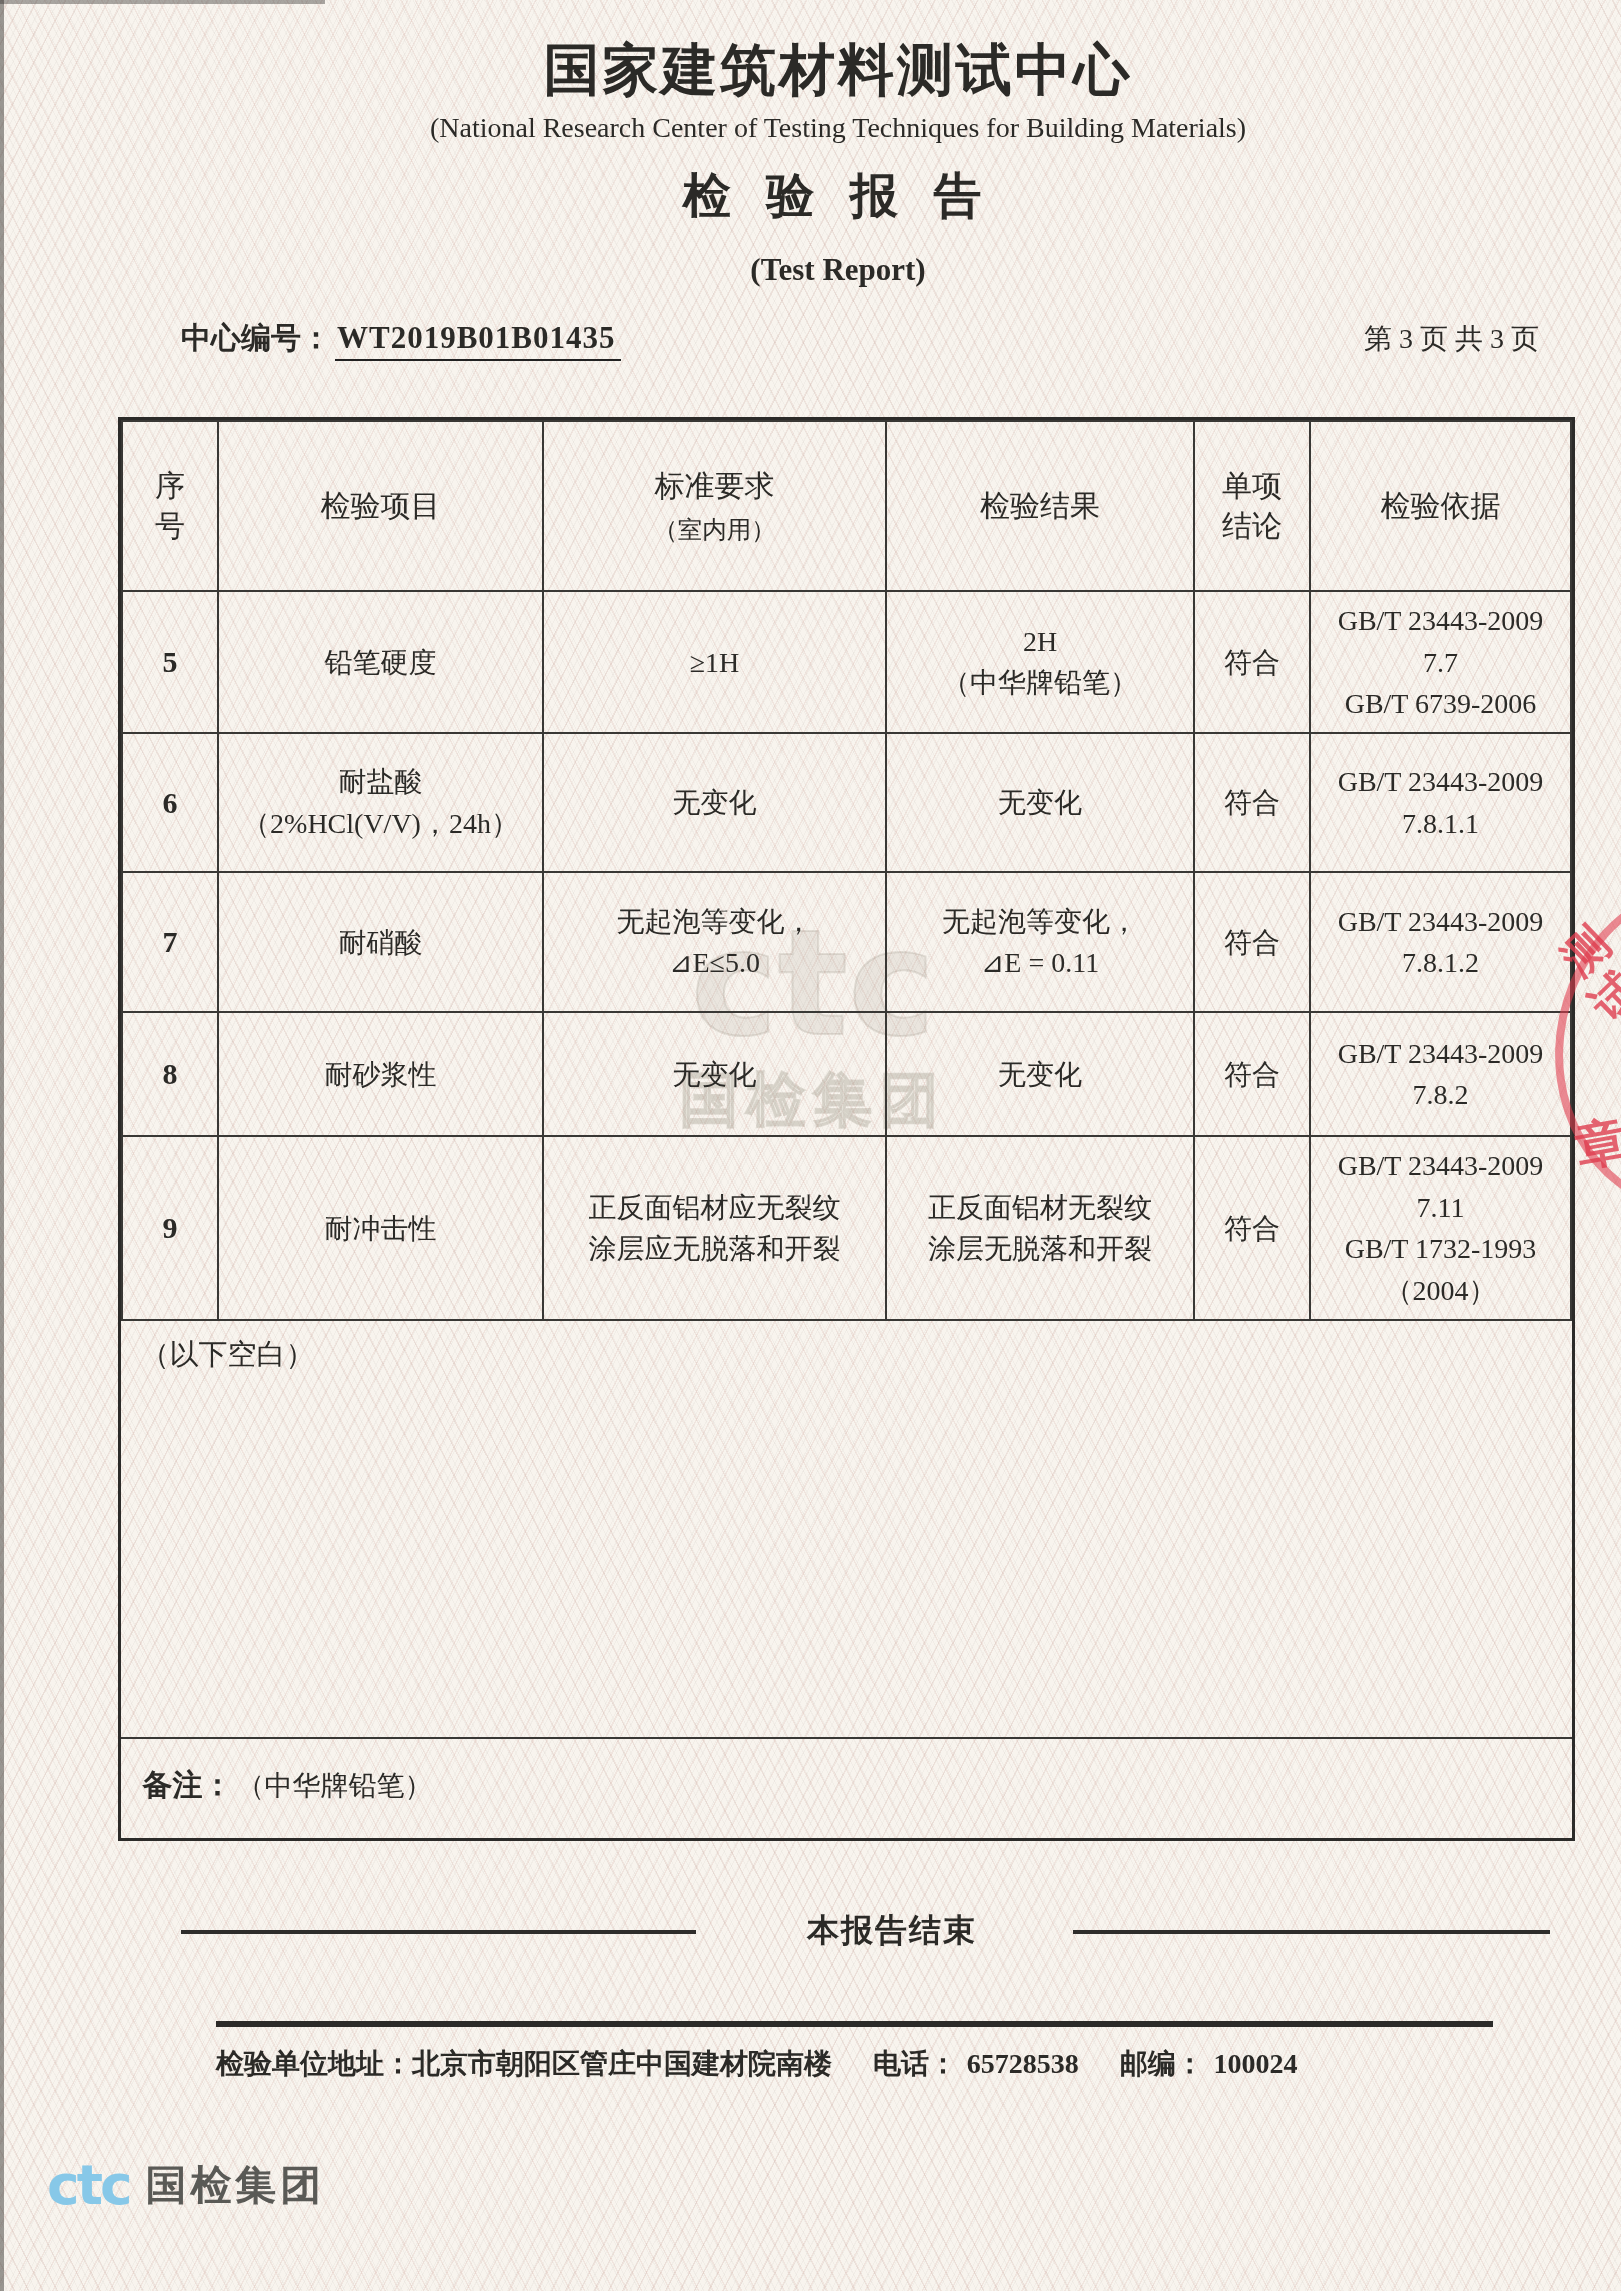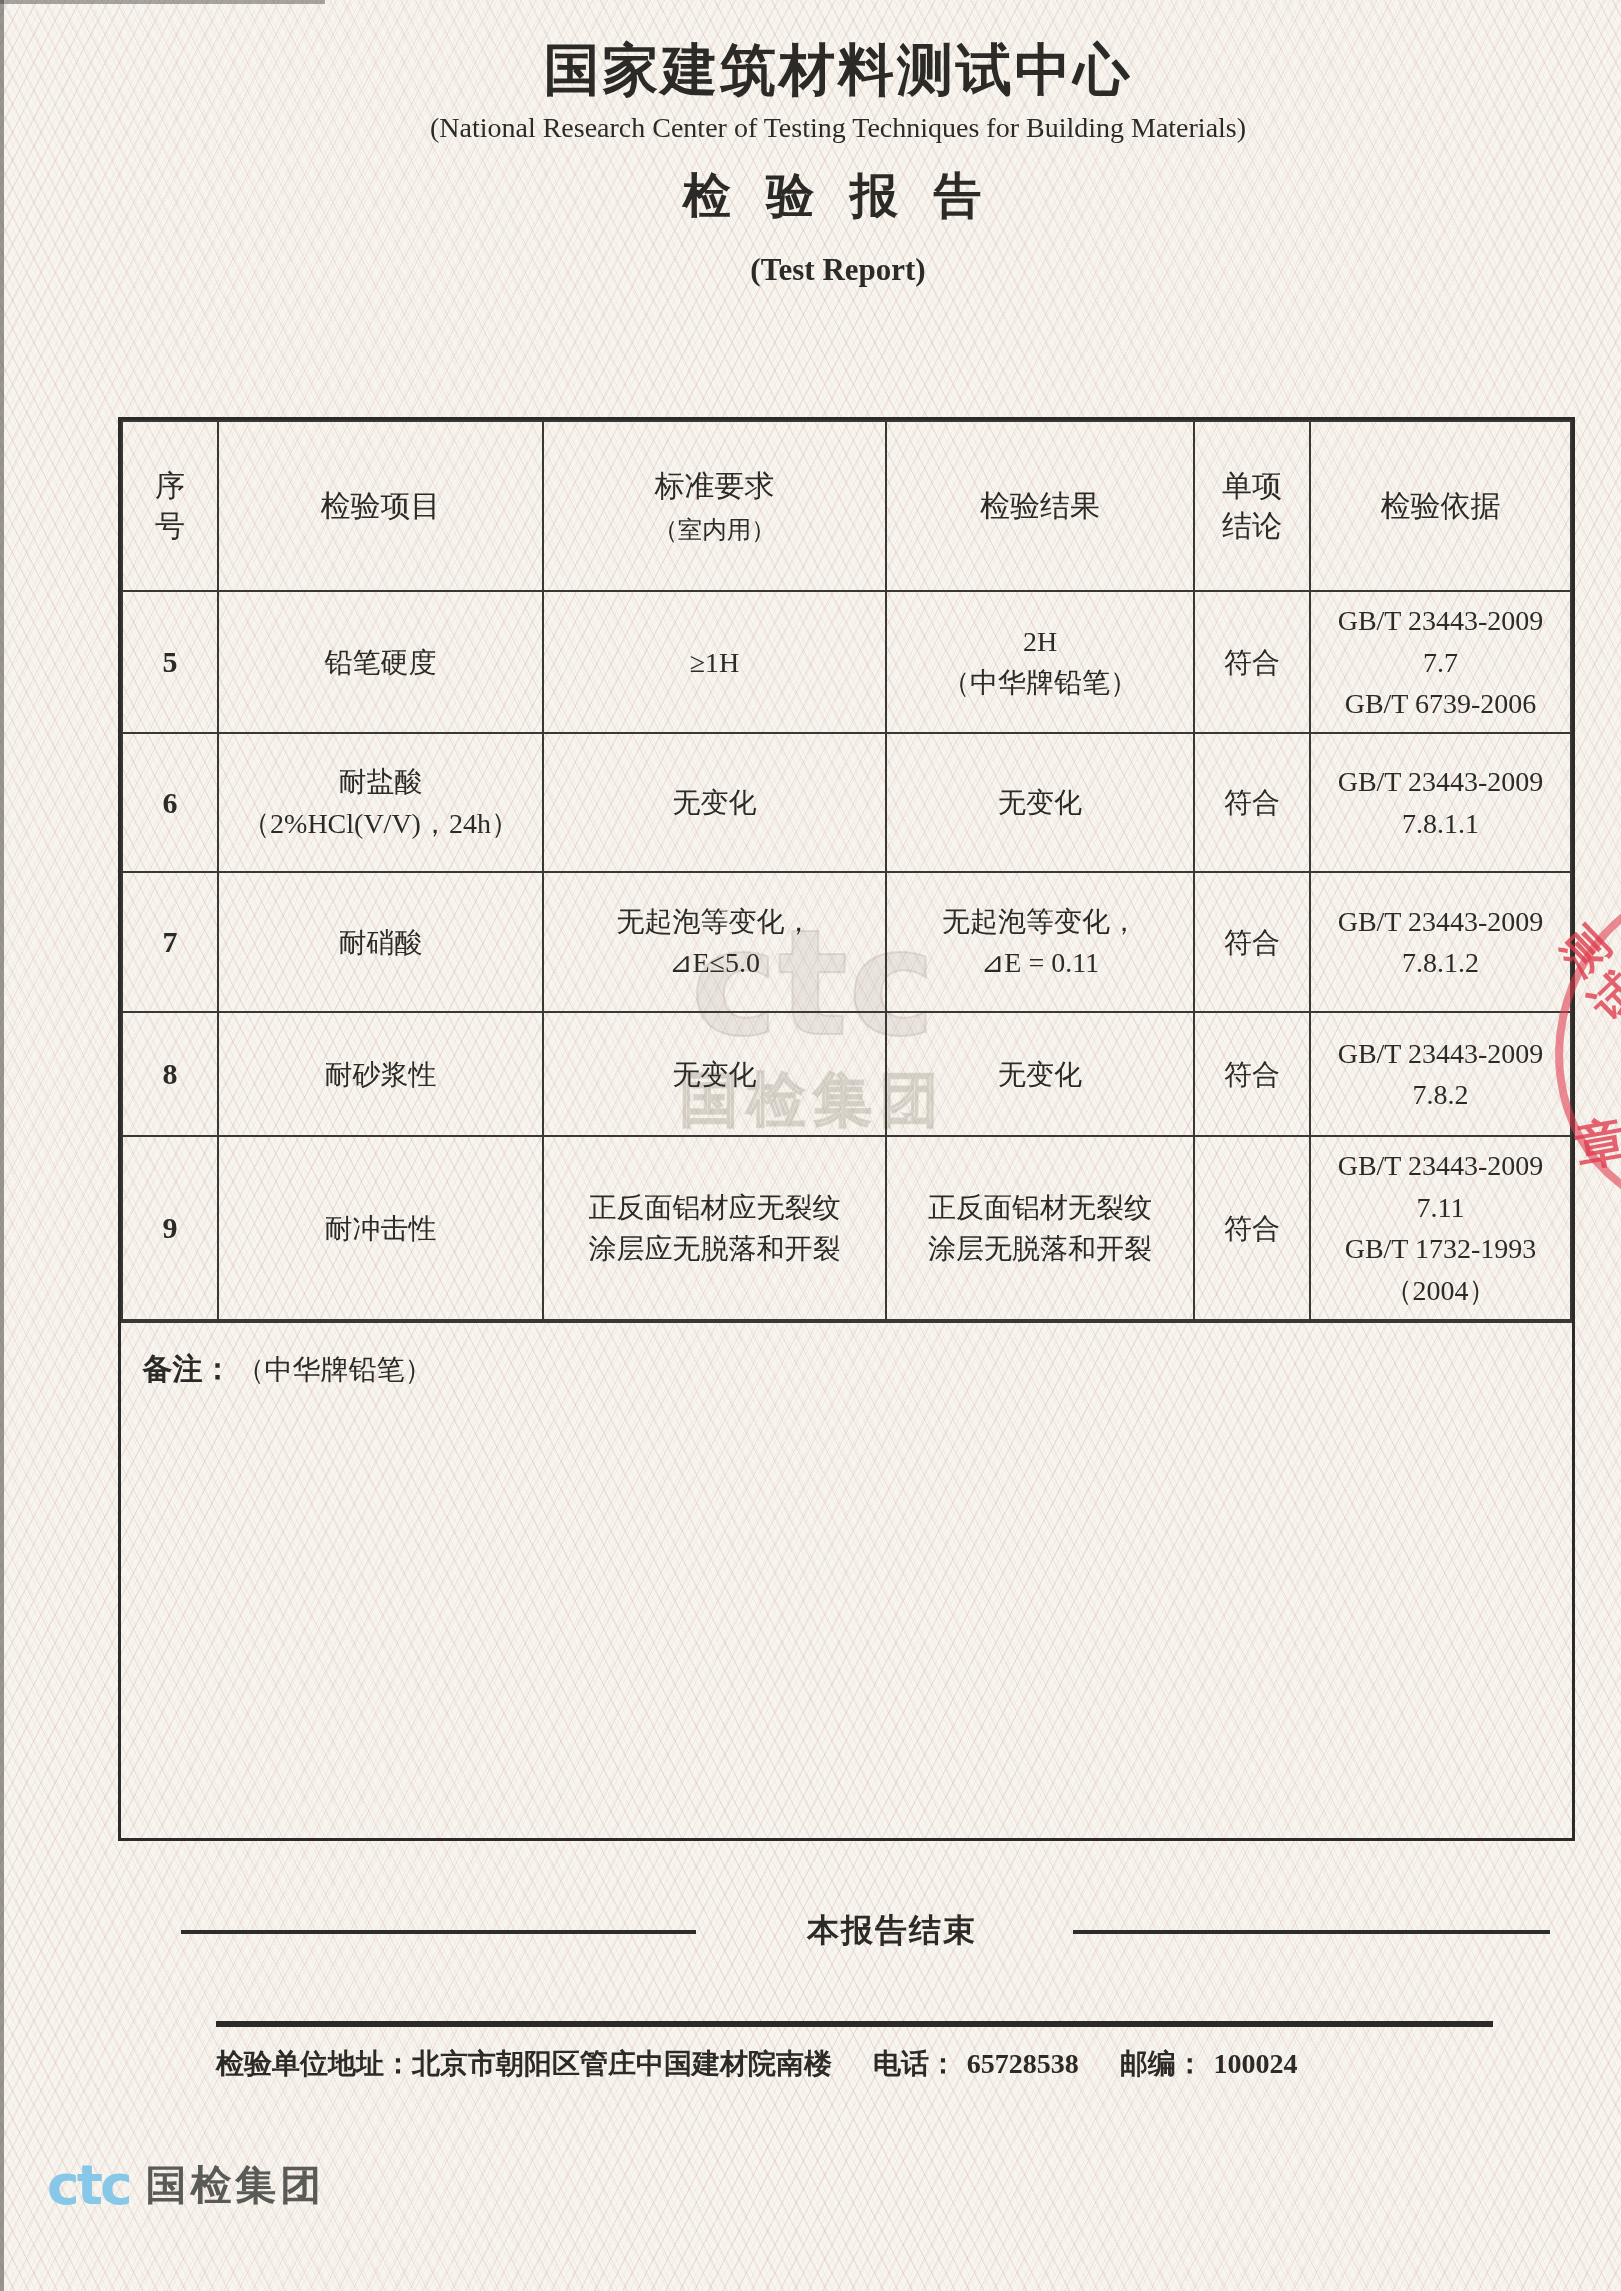--- a/index.html
+++ b/index.html
@@ -94,20 +94,27 @@
   <div class="edge-left"></div>
   <div class="edge-top"></div>
 
   <div class="header">
     <div class="title-cn">国家建筑材料测试中心</div>
     <div class="title-en">(National Research Center of Testing Techniques for Building Materials)</div>
     <div class="report-cn">检  验  报  告</div>
     <div class="report-en">(Test Report)</div>
   </div>
 
+  <div class="meta-row">
+    <div>
+      <span class="report-no-label">中心编号：</span>
+      <span class="report-no">WT2019B01B01435</span>
+    </div>
+    <div class="page-indicator">第 3 页 共 3 页</div>
+  </div>
 
   <div class="watermark">
     <div class="wm-ctc">ctc</div>
     <div class="wm-name">国检集团</div>
   </div>
 
   <div class="frame">
     <table class="report">
       <colgroup>
         <col style="width:96px">
@@ -183,20 +190,21 @@
 涂层无脱落和开裂</td>
           <td>符合</td>
           <td>GB/T 23443-2009
 7.11
 GB/T 1732-1993
 （2004）</td>
         </tr>
       </tbody>
     </table>
 
+    <div class="blank-area">（以下空白）</div>
 
     <div class="remark">
       <span class="remark-label">备注：</span>
       <span class="remark-value">（中华牌铅笔）</span>
     </div>
   </div>
 
   <div class="endline-left"></div>
   <div class="end-text">本报告结束</div>
   <div class="endline-right"></div>

